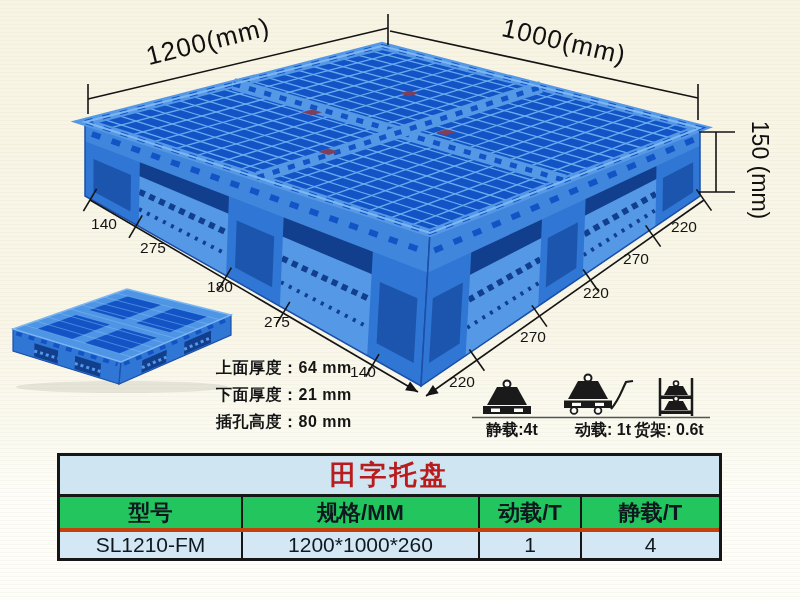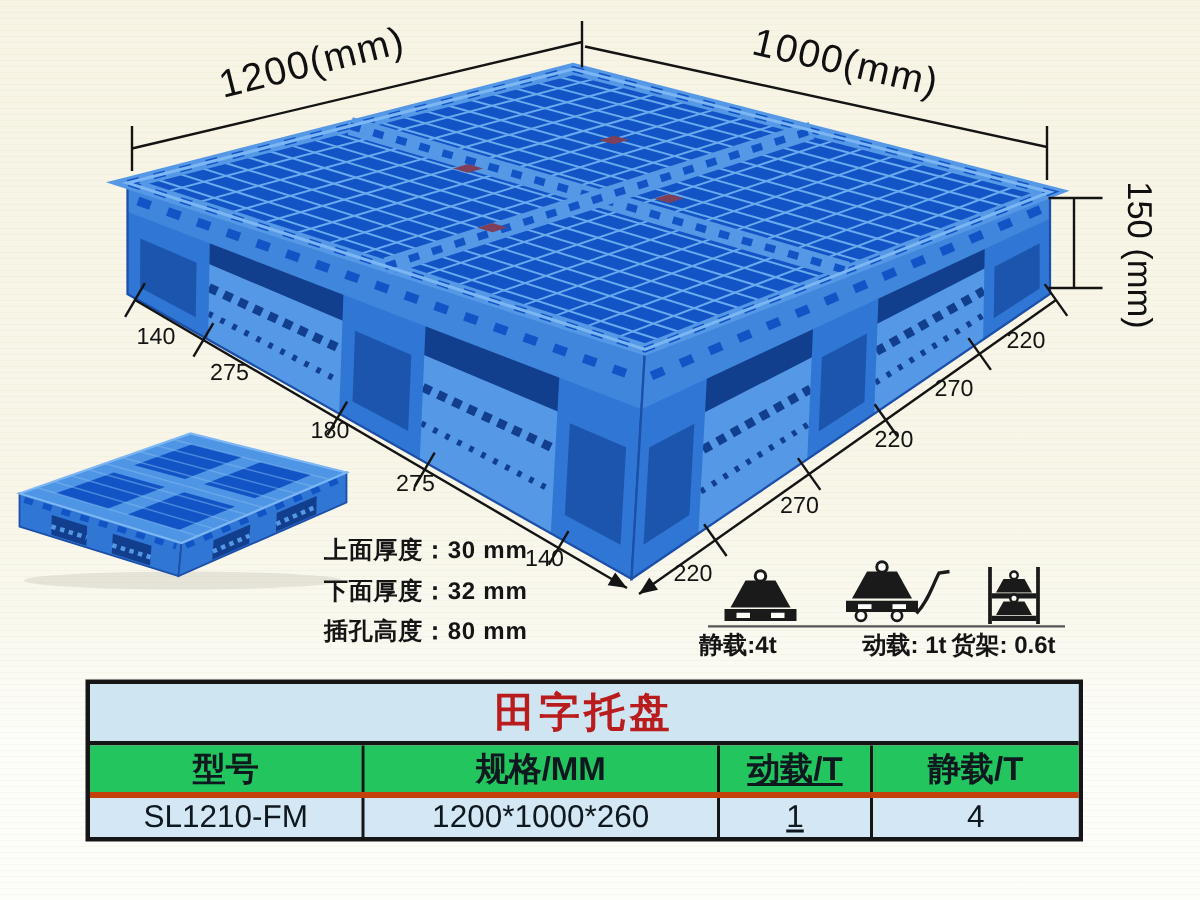--- a/index.html
+++ b/index.html
@@ -19,42 +19,42 @@
   text.dimnum{font-size:15.5px;fill:#141414;text-anchor:middle;font-weight:500;}
   text.dimbig{font-size:26px;fill:#101010;text-anchor:middle;font-weight:500;letter-spacing:1px;}
   text.dimmed{font-size:23px;fill:#101010;text-anchor:middle;font-weight:500;}
   .notes{
     position:absolute;left:216px;top:354px;width:170px;
     font-size:16px;font-weight:700;color:#151515;line-height:27px;letter-spacing:0.5px;
   }
   .load-label{
     position:absolute;top:420px;font-size:16px;font-weight:700;color:#151515;text-align:center;
   }
-  #ll0{left:452px;width:80px;}
+  #ll0{left:472px;width:80px;}
   #ll1{left:560px;width:86px;}
   #ll2{left:616px;width:106px;}
   .spec-table{
     position:absolute;left:57px;top:453px;width:665px;box-sizing:border-box;
     border:3px solid #161616;background:#fff;
   }
   .t-title{
     height:38px;background:#cfe5f1;display:flex;align-items:center;justify-content:center;
     font-size:27px;font-weight:700;color:#b91c1c;letter-spacing:3px;
   }
   .t-row{display:flex;}
   .t-head{border-top:3px solid #161616;}
   .t-data{border-top:4px solid #c2410c;}
   .cell{
     display:flex;align-items:center;justify-content:center;box-sizing:border-box;color:#0f171f;
   }
   .t-head .cell{height:31px;background:#22c55e;font-size:22px;font-weight:700;}
   .t-data .cell{height:26px;background:#d3e8f4;font-size:21px;font-weight:500;}
   .c1{width:181px;}
   .c2{width:237px;border-left:2px solid #161616;}
-  .c3{width:102px;border-left:2px solid #161616;text-decoration:underline;}
+  .c3{width:102px;border-left:2px solid #161616;}
   .c4{flex:1;border-left:2px solid #161616;}
 </style>
 </head>
 <body>
 
 <div class="stage">
 
   <svg id="diag" width="800" height="450" viewBox="0 0 800 450">
     <g id="pallet-main-g">
         <polygon points="85.0,122.0 430.0,233.0 421.0,386.0 85.0,196.0" fill="#123e8e"></polygon>
@@ -215,22 +215,22 @@
         <line x1="65.0" y1="26.0" x2="171.0" y2="55.5" stroke="rgba(130,185,240,0.5)" stroke-width="1" fill="none"></line>
         <line x1="76.4" y1="22.0" x2="182.0" y2="50.8" stroke="rgba(130,185,240,0.5)" stroke-width="1" fill="none"></line>
         <line x1="87.8" y1="18.0" x2="193.0" y2="46.1" stroke="rgba(130,185,240,0.5)" stroke-width="1" fill="none"></line>
         <line x1="99.2" y1="14.0" x2="204.0" y2="41.4" stroke="rgba(130,185,240,0.5)" stroke-width="1" fill="none"></line>
         <line x1="110.6" y1="10.0" x2="215.0" y2="36.7" stroke="rgba(130,185,240,0.5)" stroke-width="1" fill="none"></line>
         <polygon points="8.0,46.0 122.0,6.0 226.0,32.0 116.0,79.0" fill="none" stroke="#7cb6f3" stroke-width="1.5"></polygon>
       </g>
   </svg>
 
   <div class="notes">
-    <div>上面厚度：30 mm</div>
-    <div>下面厚度：32 mm</div>
+    <div>上面厚度：64 mm</div>
+    <div>下面厚度：21 mm</div>
     <div>插孔高度：80 mm</div>
   </div>
 
   <svg id="loads" width="250" height="52" viewBox="0 0 250 52">
     <g fill="#1a1a1a">
       <circle cx="37" cy="12" r="3.5" fill="#fdfdf9" stroke="#1a1a1a" stroke-width="2"></circle>
       <polygon points="17,33 57,33 47,15 27,15"></polygon>
       <rect x="13" y="34" width="48" height="8"></rect>
       <rect x="21" y="36.5" width="9" height="3.5" fill="#fdfdf9"></rect>
       <rect x="44" y="36.5" width="9" height="3.5" fill="#fdfdf9"></rect>

